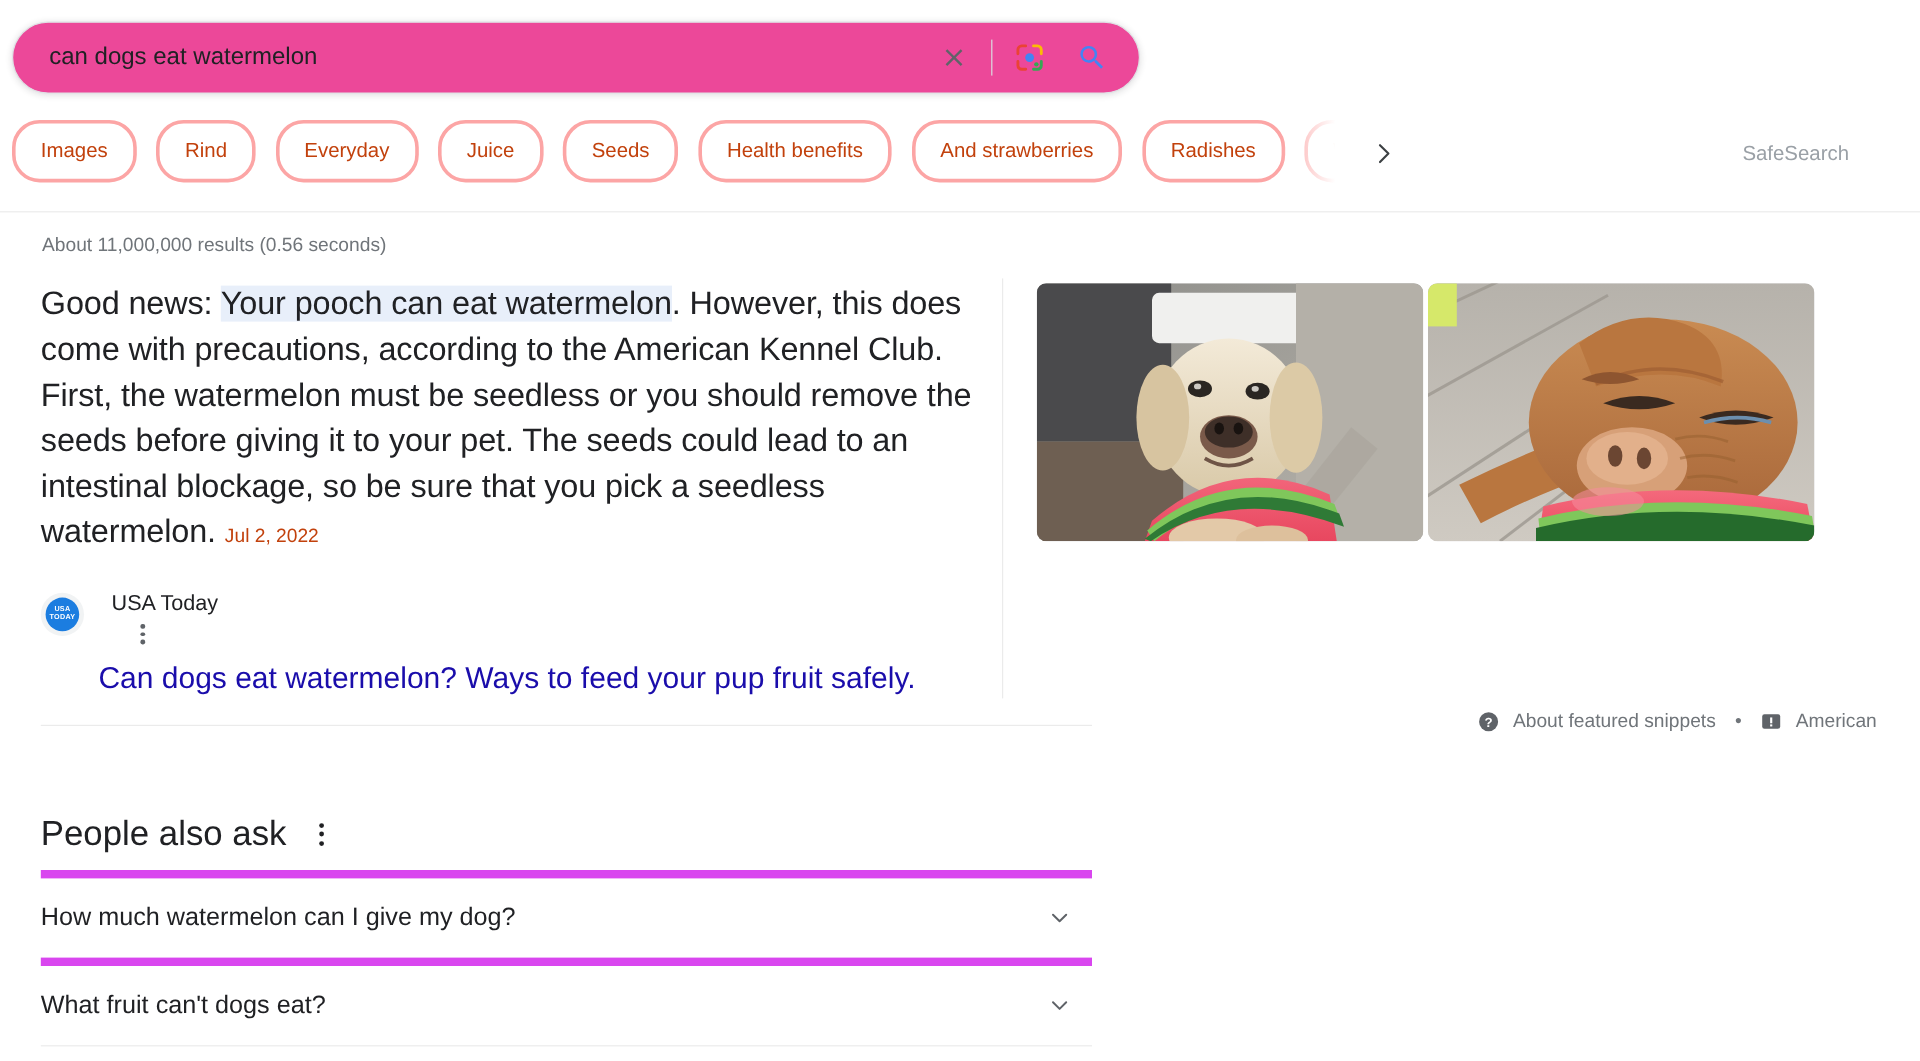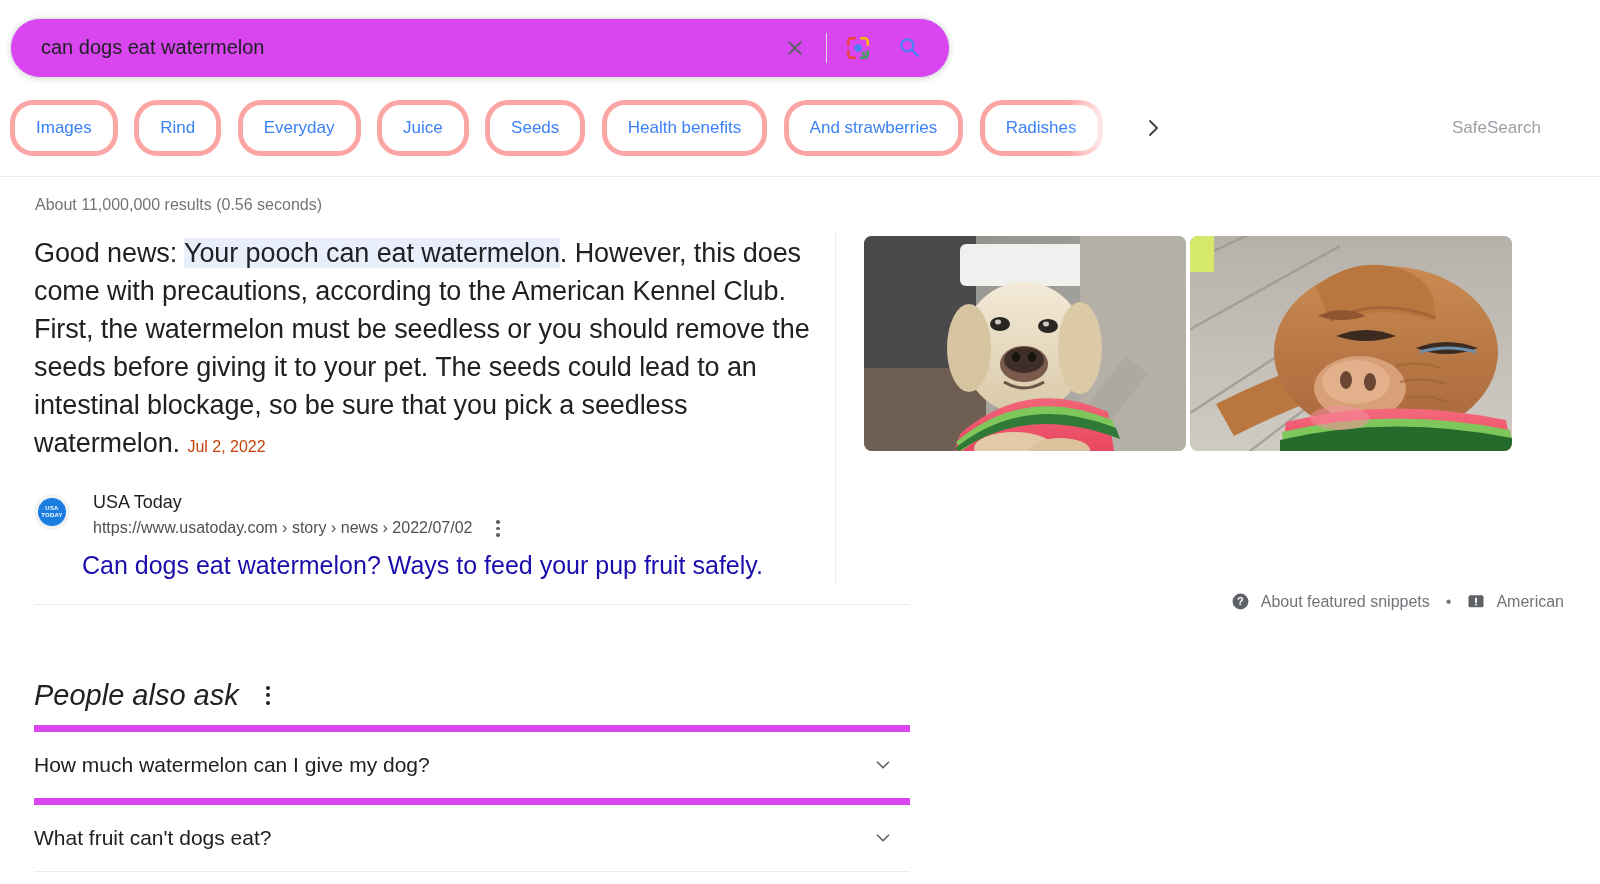--- a/index.html
+++ b/index.html
@@ -23,21 +23,21 @@
     top: 18px;
     width: 940px;
     height: 60px;
   }
   .searchbar {
     box-sizing: border-box;
     width: 100%;
     height: 60px;
     border: 1px solid #dfe1e5;
     border-radius: 30px;
-    background: #d946ef;
+    background: #ec4899;
     box-shadow: 0 1px 6px rgba(32,33,36,0.16);
     display: flex;
     align-items: center;
     padding: 0 22px 1px 30px;
   }
   .search-input {
     flex: 1;
     border: none;
     outline: none;
     font-family: "Liberation Sans", sans-serif;
@@ -81,25 +81,25 @@
     overflow: hidden;
     white-space: nowrap;
   }
   .chip {
     display: inline-flex;
     align-items: center;
     justify-content: center;
     height: 46px;
     padding: 0 21px;
     margin-right: 12px;
-    border: 5px solid #fca5a5;
+    border: 3px solid #fca5a5;
     border-radius: 23px;
     background: #fff;
     font-size: 17px;
-    color: #3b82f6;
+    color: #c2410c;
     cursor: pointer;
     vertical-align: top;
   }
   .chips-fade {
     position: absolute;
     left: 1068px;
     top: 0;
     width: 62px;
     height: 56px;
     background: linear-gradient(to right, rgba(255,255,255,0) 0%, #fff 72%);
@@ -326,21 +326,20 @@
   .snip-footer .link { cursor: pointer; }
   .dot-sep { margin: 0 16px; color: #70757a; }
 
   
   .paa-title-row {
     position: absolute;
     left: 34px;
     top: 676px;
     display: flex;
     align-items: center;
-    font-style: italic;
   }
   .paa-title {
     font-size: 29px;
     color: #202124;
     line-height: 38px;
   }
   .paa-kebab {
     margin-left: 20px;
     display: flex;
     flex-direction: column;
@@ -450,21 +449,20 @@
 <div class="source-block">
   <div class="favicon">
     <div class="favicon-inner">
       <span>USA</span>
       <span>TODAY</span>
     </div>
   </div>
   <div class="source-meta">
     <div class="source-name">USA Today</div>
     <div class="source-url-row">
-      <div class="source-url">https://www.usatoday.com › story › news › 2022/07/02</div>
       <div class="kebab">
         <span></span>
         <span></span>
         <span></span>
       </div>
     </div>
   </div>
 </div>
 
 <a class="result-title">Can dogs eat watermelon? Ways to feed your pup fruit safely.</a>

